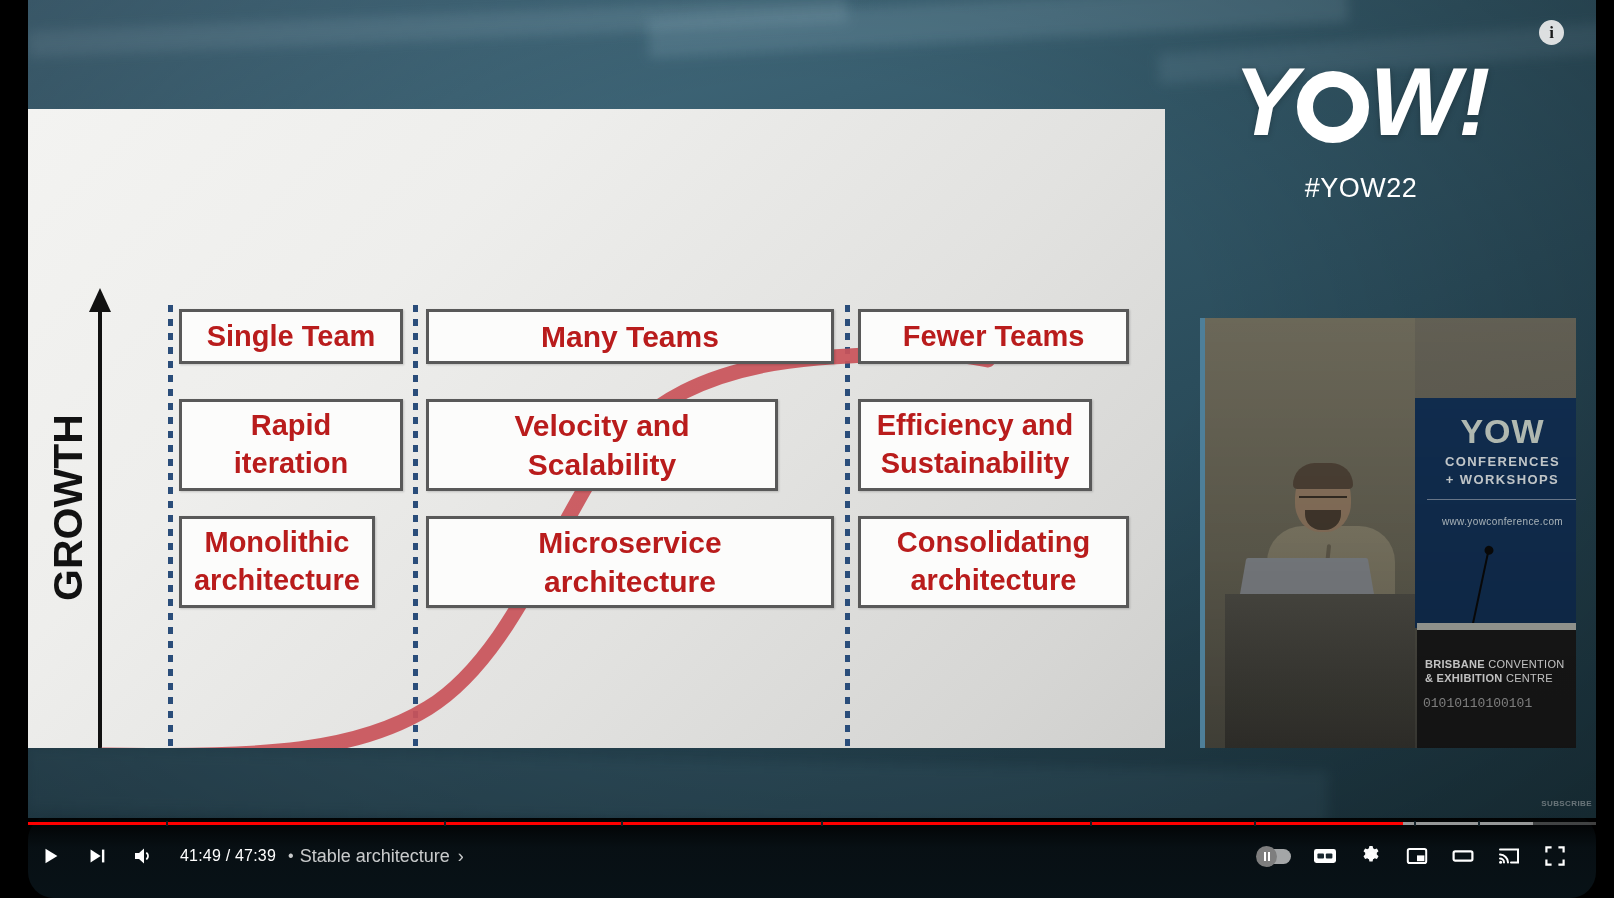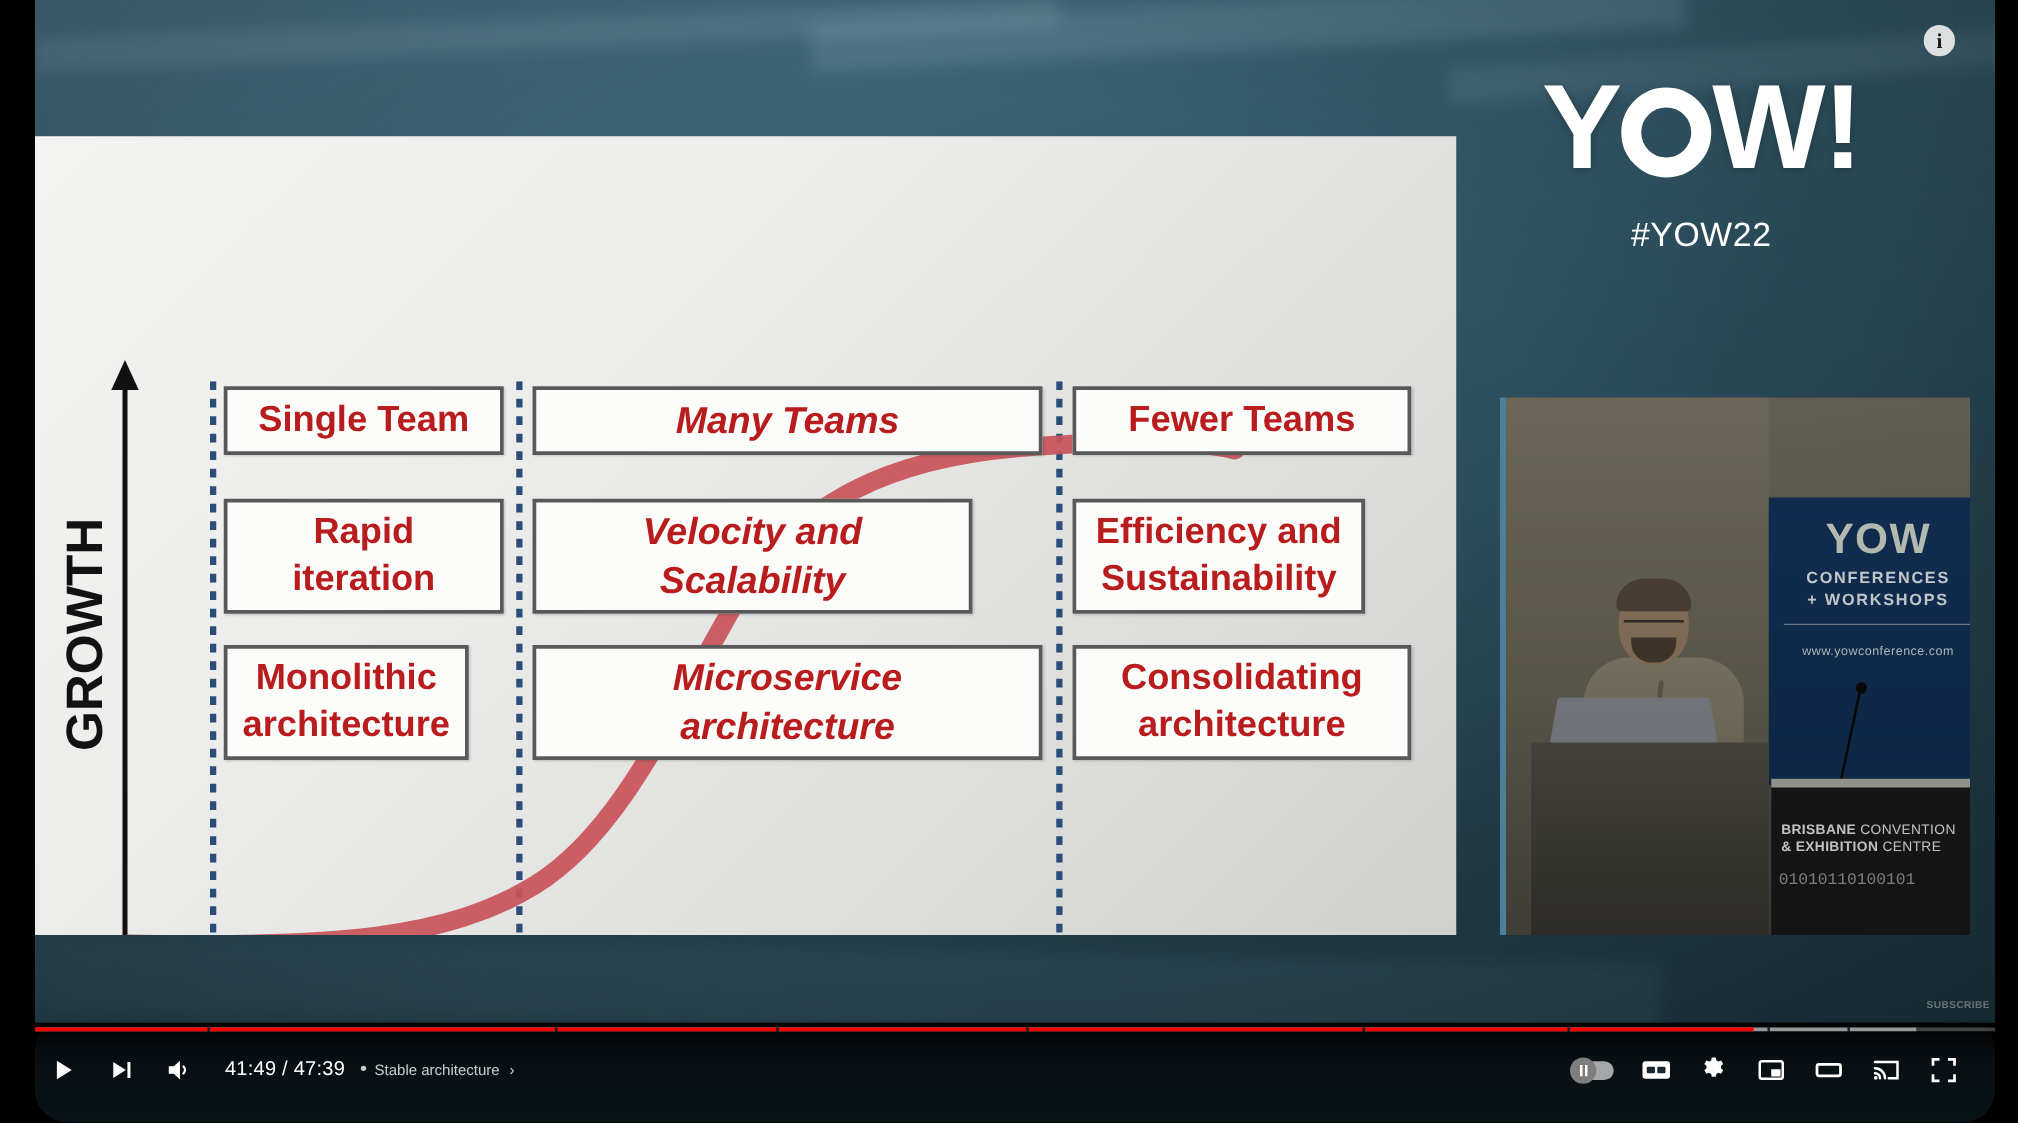--- a/index.html
+++ b/index.html
@@ -129,37 +129,38 @@
     color: #b91c1c;
     font-weight: 700;
     font-size: 29px;
     line-height: 1.30;
     box-shadow: 1px 1px 2px rgba(0,0,0,.18);
   }
   .box.r1 { top: 200px; height: 55px; }
   .box.r2 { top: 290px; height: 92px; }
   .box.r3 { top: 407px; height: 92px; }
 
-  .box.c2-w { font-size: 30px; font-style: italic; }
+  .box.c2-w { font-size: 30px; }
   .box.c3-w { font-size: 29px; }
 
   
   .yow-brand {
     position: absolute;
     left: 1183px; top: 56px;
     width: 300px;
     text-align: center;
     color: #ffffff;
   }
   .yow-logo {
     font-weight: 700;
     font-size: 96px;
     letter-spacing: -2px;
     line-height: .95;
     text-shadow: 0 1px 6px rgba(0,0,0,.25);
+    font-style: italic;
   }
   .yow-logo .o-ring {
     display: inline-block;
     width: 72px; height: 72px;
     border: 16px solid #fff;
     border-radius: 50%;
     vertical-align: -8px;
     margin: 0 1px;
     position: relative;
   }
@@ -390,21 +391,21 @@
   .cbtn svg { display: block; }
   .time-text {
     color: #fff;
     font-size: 16px;
     padding: 0 6px 0 14px;
     white-space: nowrap;
     letter-spacing: .2px;
   }
   .chapter-text {
     color: rgba(255,255,255,.78);
-    font-size: 12px;
+    font-size: 18px;
     white-space: nowrap;
     cursor: pointer;
     display: flex;
     align-items: center;
     gap: 8px;
   }
   .dot-sep { color: rgba(255,255,255,.78); font-size: 16px; padding: 0 6px; }
 
   
   .autoplay {

